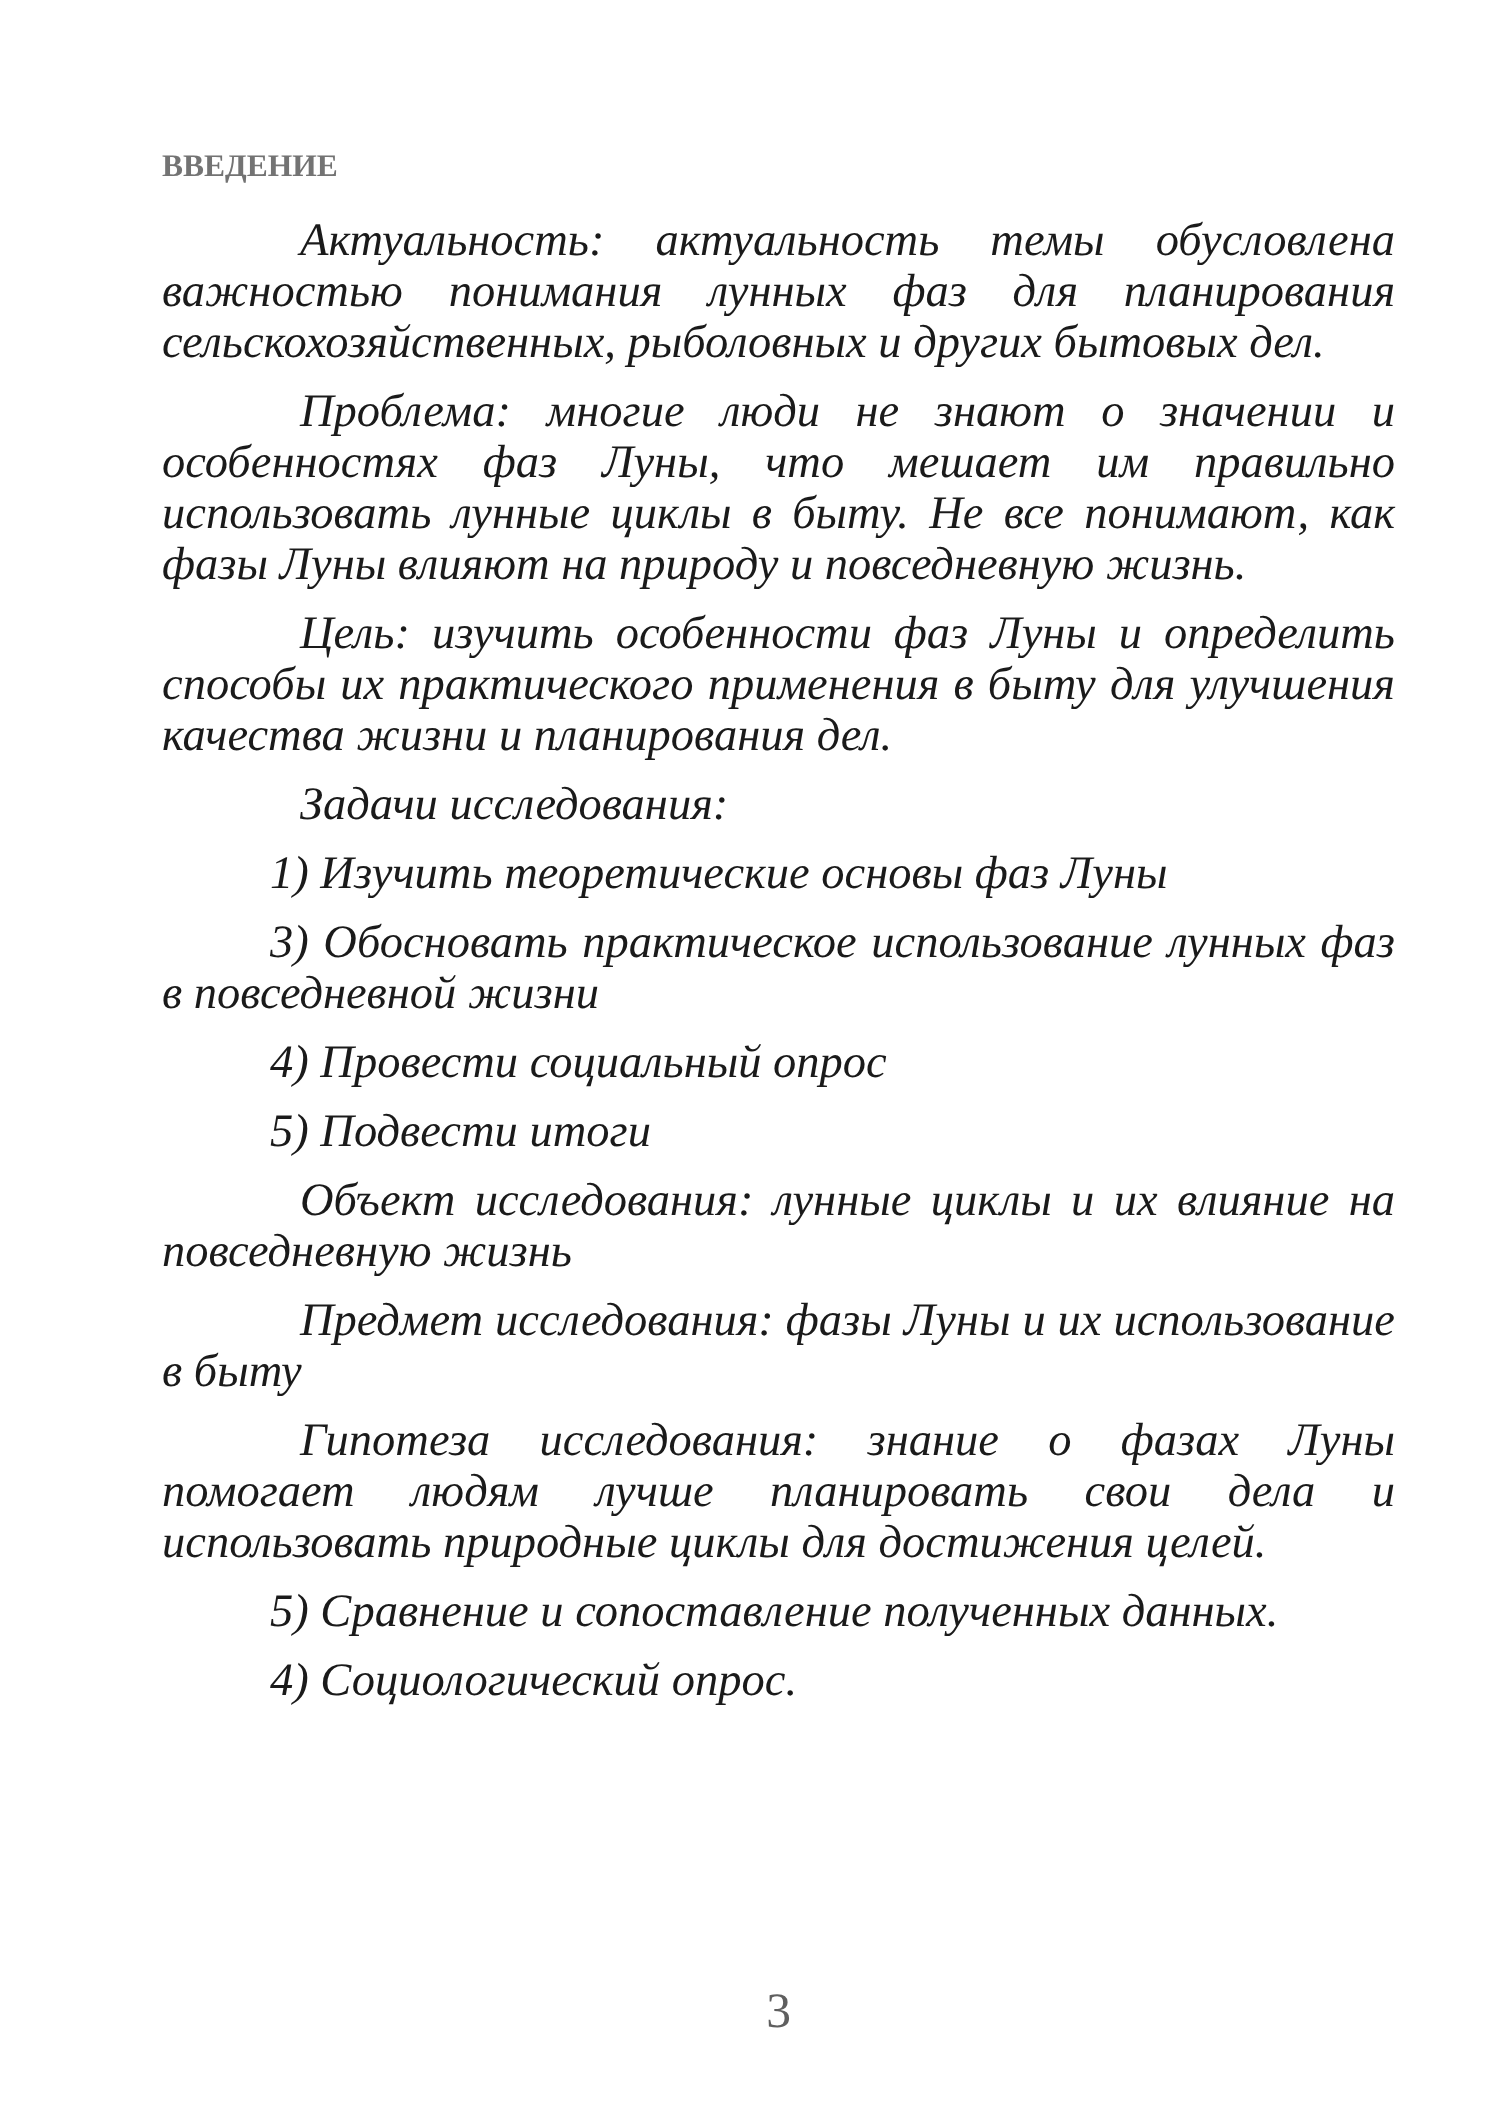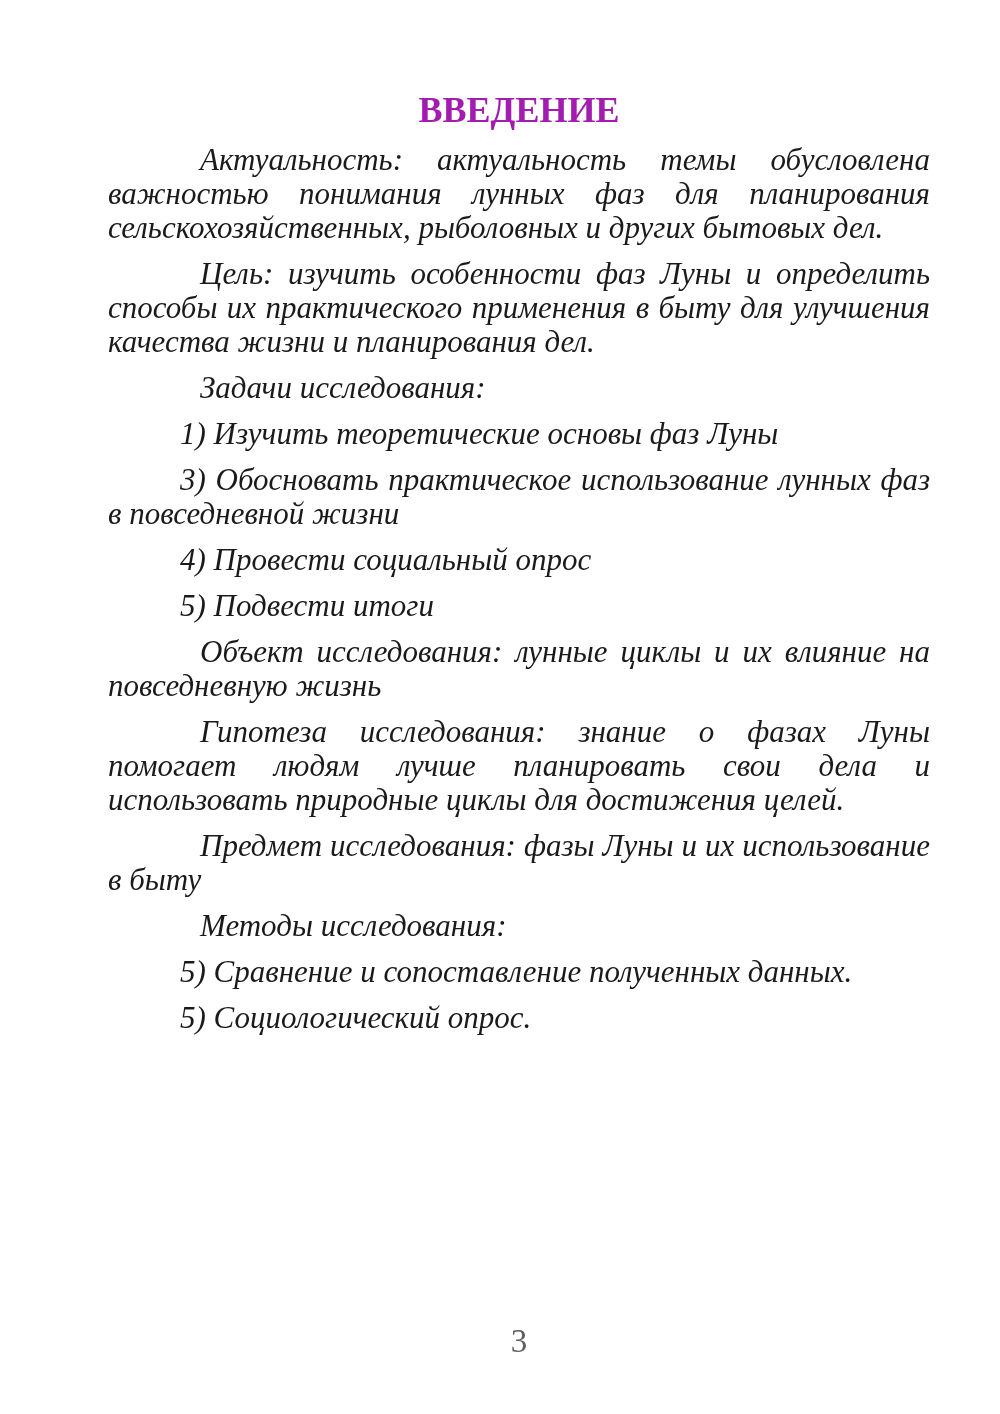--- a/index.html
+++ b/index.html
@@ -14,25 +14,25 @@
     height: 1414px;
     box-sizing: border-box;
     padding: 93px 70px 0 108px;
     background: #ffffff;
     font-family: "Liberation Serif", "DejaVu Serif", serif;
     color: #1a1a1a;
     overflow: hidden;
   }
   .doc-title {
     margin: 0 0 16px 0;
-    font-size: 36px;
+    font-size: 21px;
     line-height: 34px;
     font-weight: 700;
-    text-align: center;
-    color: #a21caf;
+    text-align: left;
+    color: #737373;
   }
   .para {
     margin: 0 0 12px 0;
     font-size: 31px;
     line-height: 34px;
     text-align: justify;
     text-indent: 92px;
     font-style: italic;
   }
   .list-item {
@@ -49,30 +49,30 @@
     color: #5f5f5f;
   }
 </style>
 </head>
 <body>
 
 <div class="page">
   <h1 class="doc-title">ВВЕДЕНИЕ</h1>
 
   <p class="para">Актуальность: актуальность темы обусловлена важностью понимания лунных фаз для планирования сельскохозяйственных, рыболовных и других бытовых дел.</p>
+  <p class="para">Проблема: многие люди не знают о значении и особенностях фаз Луны, что мешает им правильно использовать лунные циклы в быту. Не все понимают, как фазы Луны влияют на природу и повседневную жизнь.</p>
   <p class="para">Цель: изучить особенности фаз Луны и определить способы их практического применения в быту для улучшения качества жизни и планирования дел.</p>
 
   <p class="para">Задачи исследования:</p>
   <p class="para list-item">1) Изучить теоретические основы фаз Луны</p>
   <p class="para list-item">3) Обосновать практическое использование лунных фаз в повседневной жизни</p>
   <p class="para list-item">4) Провести социальный опрос</p>
   <p class="para list-item">5) Подвести итоги</p>
 
   <p class="para">Объект исследования: лунные циклы и их влияние на повседневную жизнь</p>
+  <p class="para">Предмет исследования: фазы Луны и их использование в быту</p>
   <p class="para">Гипотеза исследования: знание о фазах Луны помогает людям лучше планировать свои дела и использовать природные циклы для достижения целей.</p>
-  <p class="para">Предмет исследования: фазы Луны и их использование в быту</p>
 
-  <p class="para">Методы исследования:</p>
   <p class="para list-item">5) Сравнение и сопоставление полученных данных.</p>
-  <p class="para list-item">5) Социологический опрос.</p>
+  <p class="para list-item">4) Социологический опрос.</p>
 
   <div class="page-number">3</div>
 </div>
 
 </body></html>

